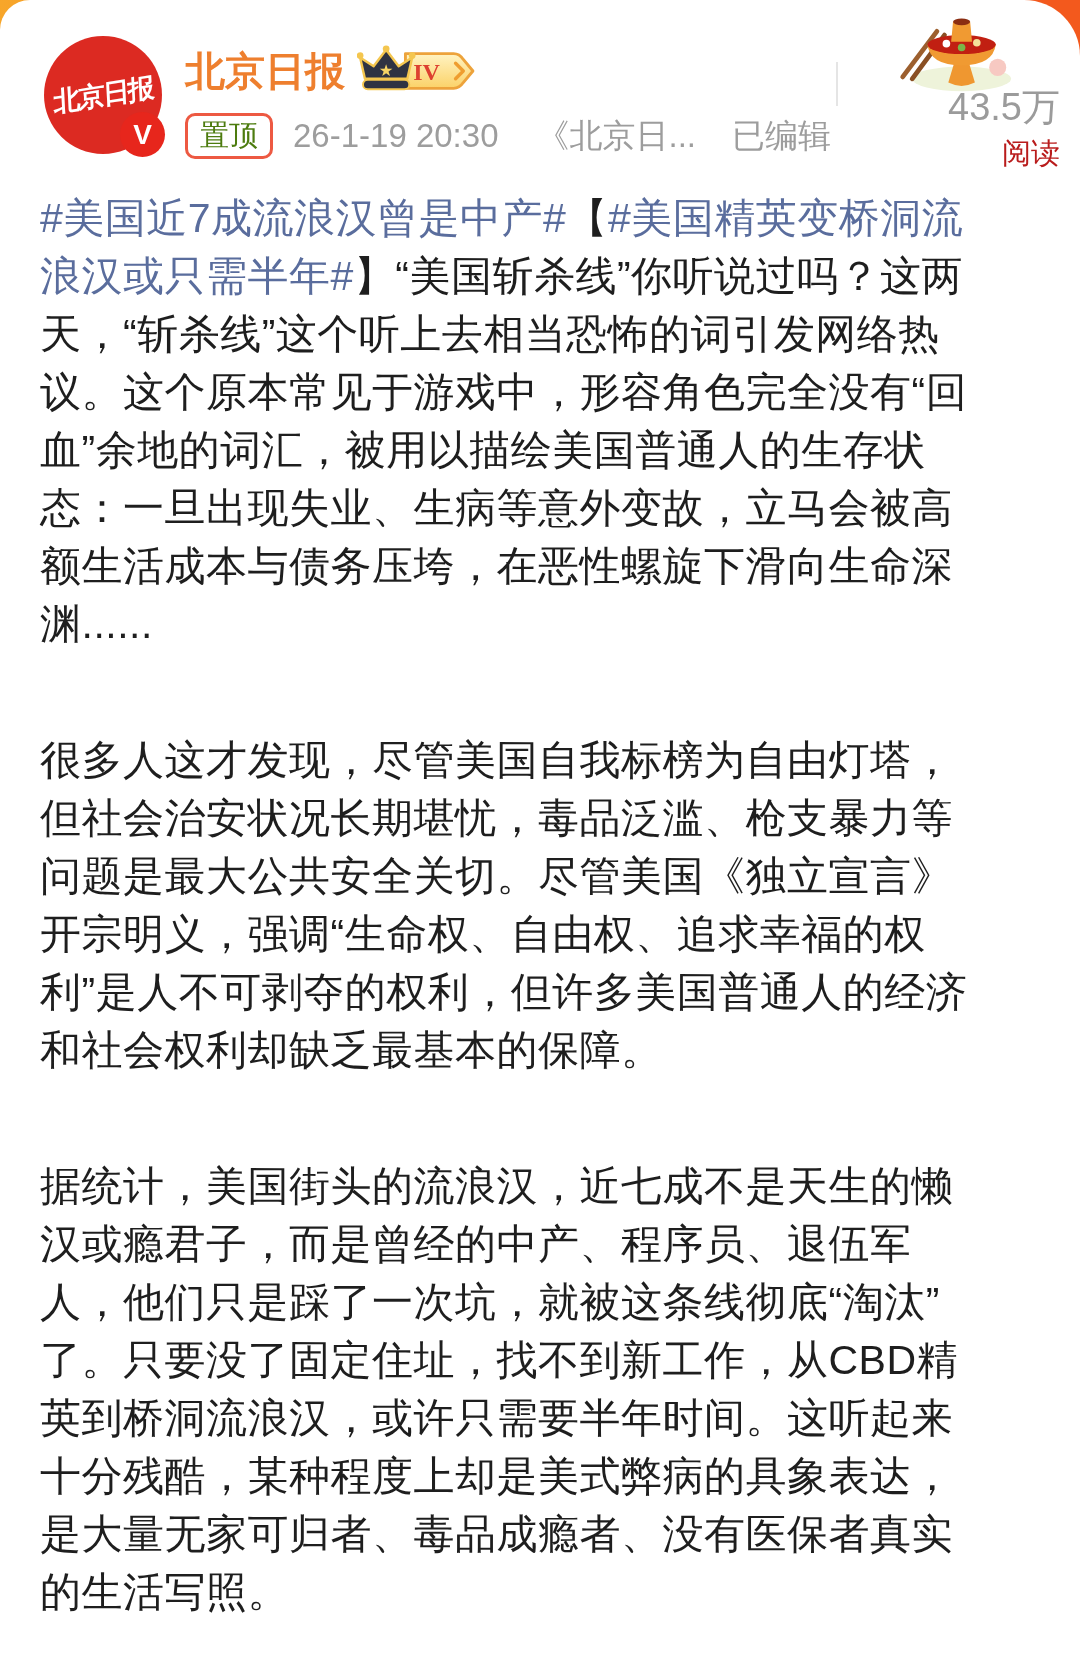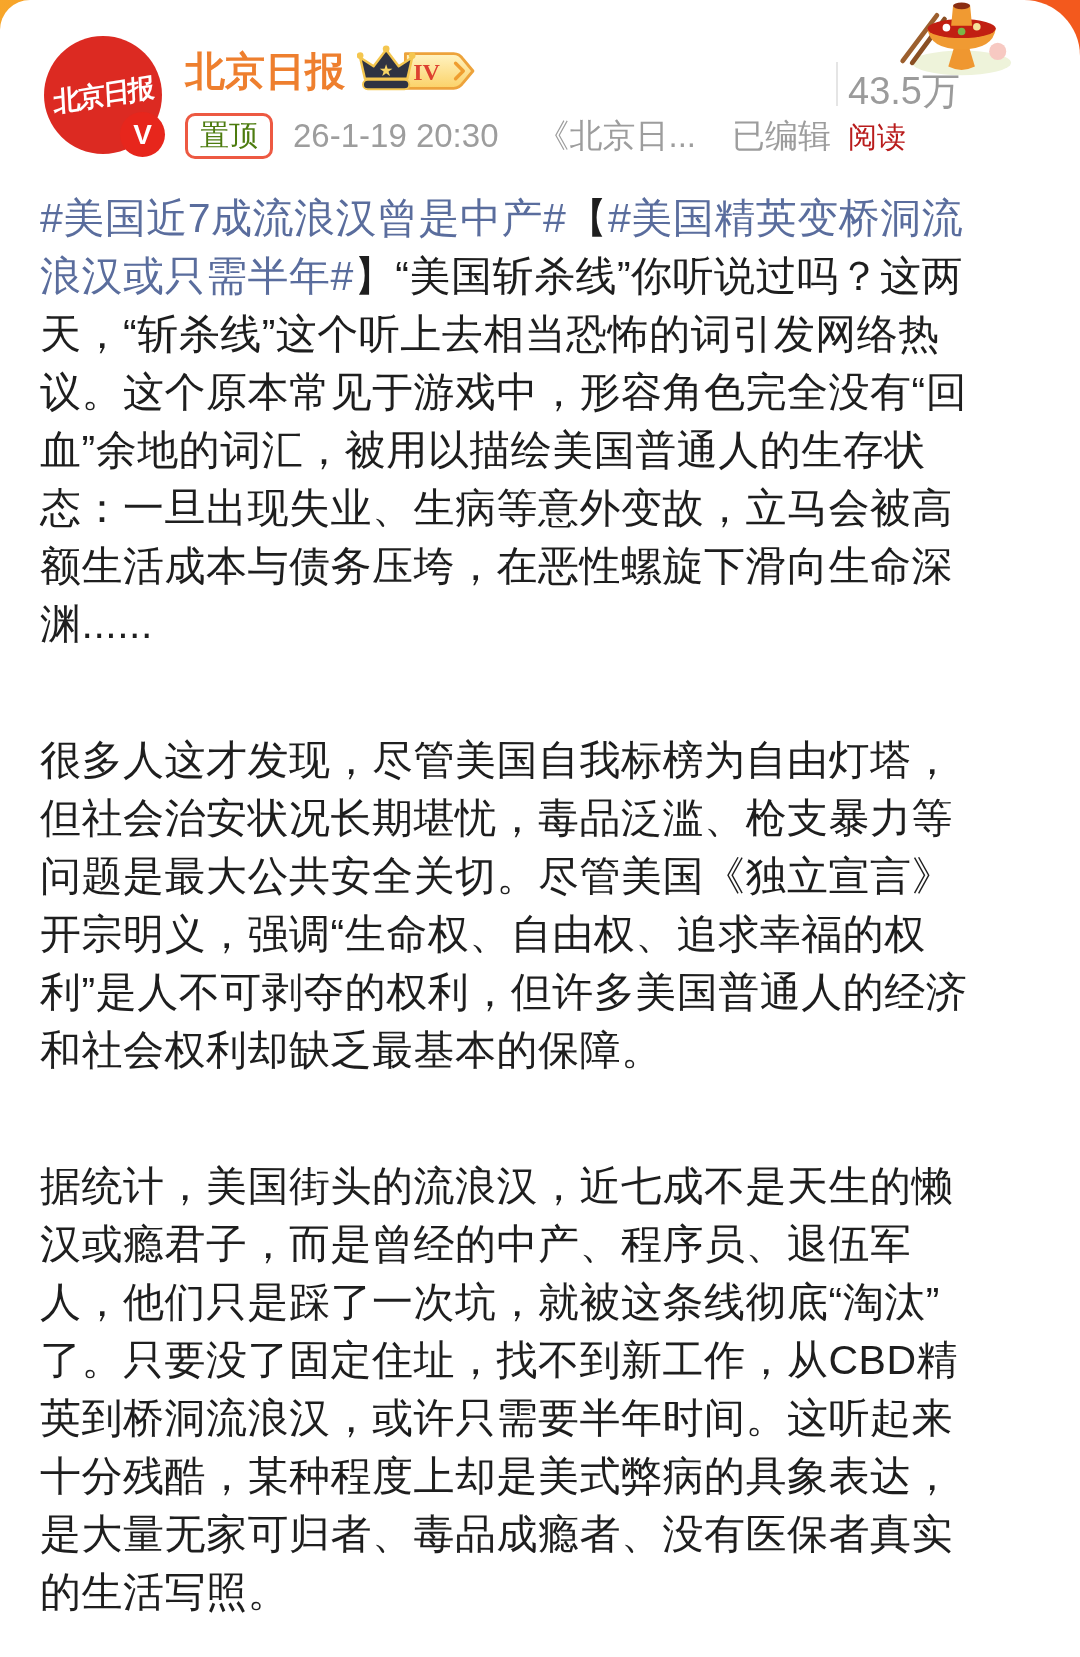--- a/index.html
+++ b/index.html
@@ -33,21 +33,21 @@
   .username{font-size:40px;font-weight:600;color:#ee7f2e;line-height:1.1;cursor:pointer;}
   .crown{display:inline-flex;cursor:pointer;}
   .meta-row{margin-top:15px;display:flex;align-items:center;font-size:33px;color:#9d9d9d;}
   .pinned{
     border:3px solid #ed5942;color:#4d7c0f;border-radius:10px;
     font-size:29px;line-height:1;padding:5px 12px 6px;margin-right:20px;
   }
   .time{margin-right:38px;}
   .source{margin-right:36px;cursor:pointer;}
   .divider-v{position:absolute;left:836px;top:62px;width:2px;height:44px;background:#e5e5e5;}
-  .reads{position:absolute;left:848px;top:0;width:212px;text-align:left;}
+  .reads{position:absolute;left:848px;top:16px;width:212px;text-align:right;}
   .reads svg{display:block;margin:0 auto;}
   .reads-count{font-size:38px;color:#9b9b9b;line-height:1;margin-top:-8px;}
   .reads-label{font-size:29px;color:#b91c1c;margin-top:8px;}
   
   .post-body{padding:0 40px;margin-top:14px;}
   .para{
     font-size:41px;line-height:58px;color:#1e1e1e;margin:0 0 78px 0;
     white-space:pre-line;letter-spacing:0.5px;text-align:justify;text-justify:inter-ideograph;
   }
   .para:last-child{margin-bottom:0;}

